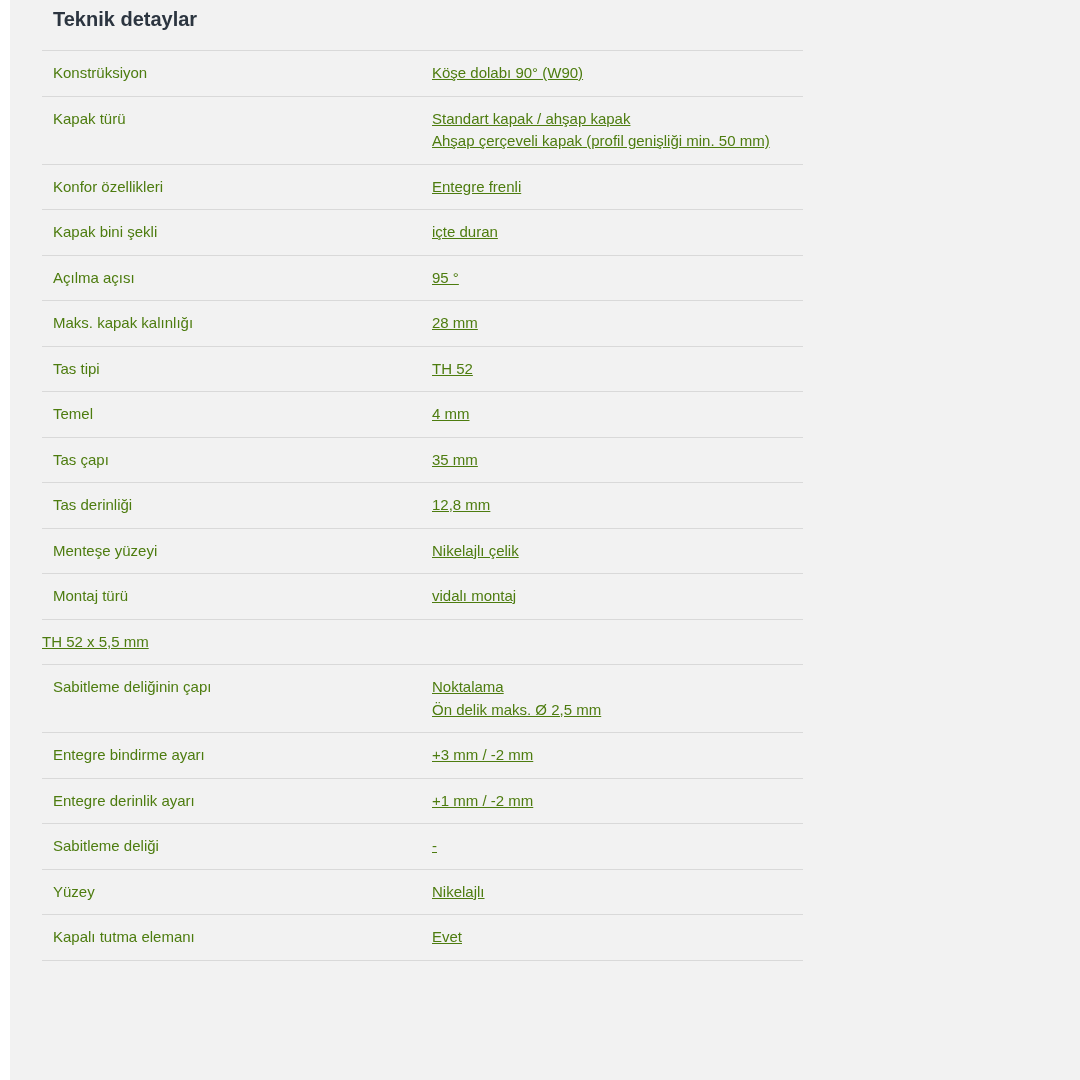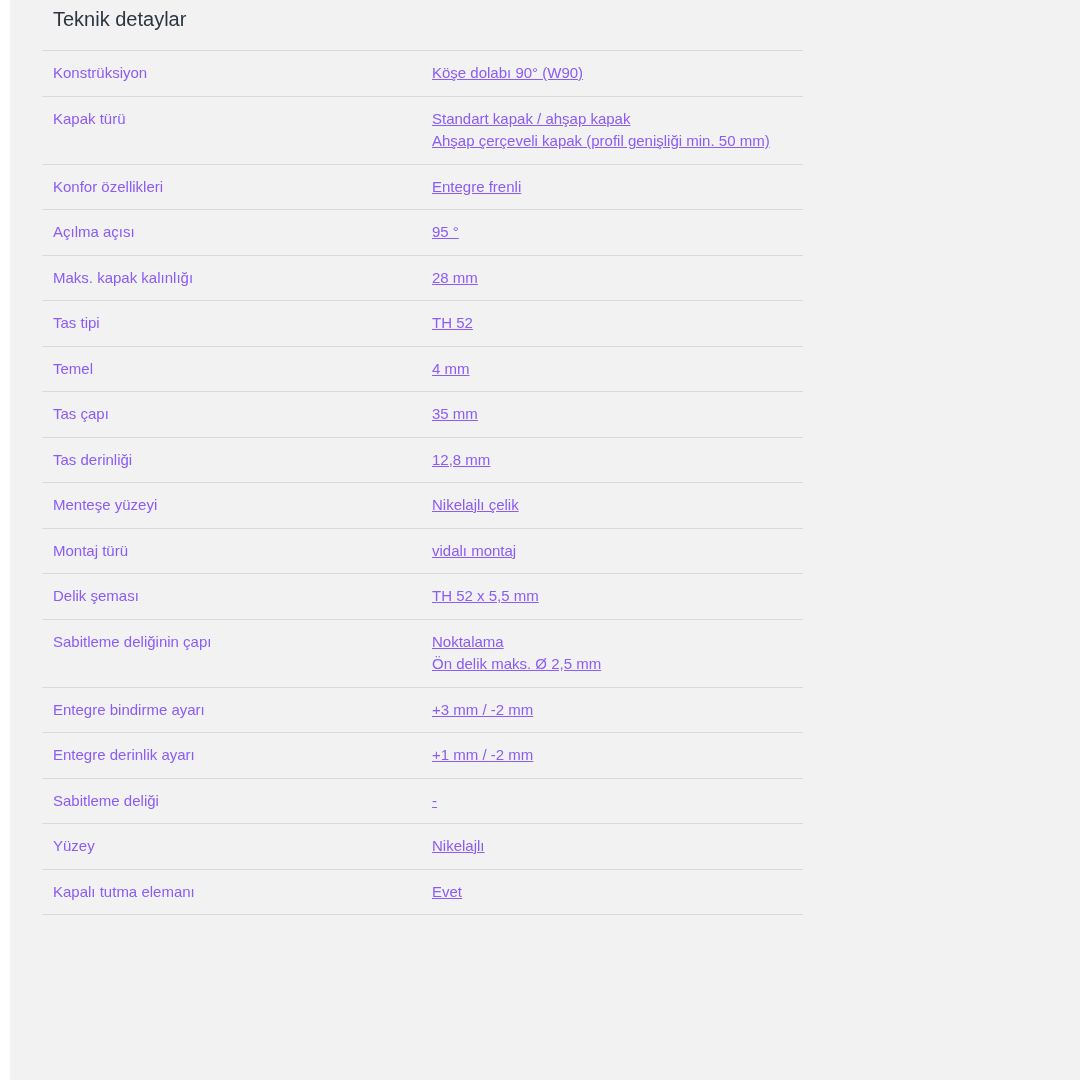--- a/index.html
+++ b/index.html
@@ -21,34 +21,34 @@
   }
   .section {
     margin-left: 32px;
     width: 761px;
   }
   .title {
     margin: 0;
     padding: 8px 0 19px 11px;
     font-size: 20px;
     line-height: 23px;
-    font-weight: 400;
+    font-weight: 700;
     color: #2c3540;
   }
   .spec-table {
     border-bottom: 1px solid #d9d9d9;
   }
   .row {
     display: flex;
     align-items: flex-start;
     border-top: 1px solid #d9d9d9;
     padding: 11px 0;
     font-size: 15px;
     line-height: 22.5px;
-    color: #8b5cf6;
+    color: #4d7c0f;
   }
   .label {
     box-sizing: border-box;
     width: 390px;
     flex: none;
     padding-left: 11px;
   }
   .value {
     width: 345px;
     text-decoration: underline;
@@ -71,20 +71,26 @@
           <div class="label">Kapak türü</div>
           <div class="value">
             <div class="value-line">Standart kapak / ahşap kapak</div>
             <div class="value-line">Ahşap çerçeveli kapak (profil genişliği min. 50 mm)</div>
           </div>
         </div>
         <div class="row">
           <div class="label">Konfor özellikleri</div>
           <div class="value">
             <div class="value-line">Entegre frenli</div>
+          </div>
+        </div>
+        <div class="row">
+          <div class="label">Kapak bini şekli</div>
+          <div class="value">
+            <div class="value-line">içte duran</div>
           </div>
         </div>
         <div class="row">
           <div class="label">Açılma açısı</div>
           <div class="value">
             <div class="value-line">95 °</div>
           </div>
         </div>
         <div class="row">
           <div class="label">Maks. kapak kalınlığı</div>
@@ -122,21 +128,20 @@
             <div class="value-line">Nikelajlı çelik</div>
           </div>
         </div>
         <div class="row">
           <div class="label">Montaj türü</div>
           <div class="value">
             <div class="value-line">vidalı montaj</div>
           </div>
         </div>
         <div class="row">
-          <div class="label">Delik şeması</div>
           <div class="value">
             <div class="value-line">TH 52 x 5,5 mm</div>
           </div>
         </div>
         <div class="row">
           <div class="label">Sabitleme deliğinin çapı</div>
           <div class="value">
             <div class="value-line">Noktalama</div>
             <div class="value-line">Ön delik maks. Ø 2,5 mm</div>
           </div>

